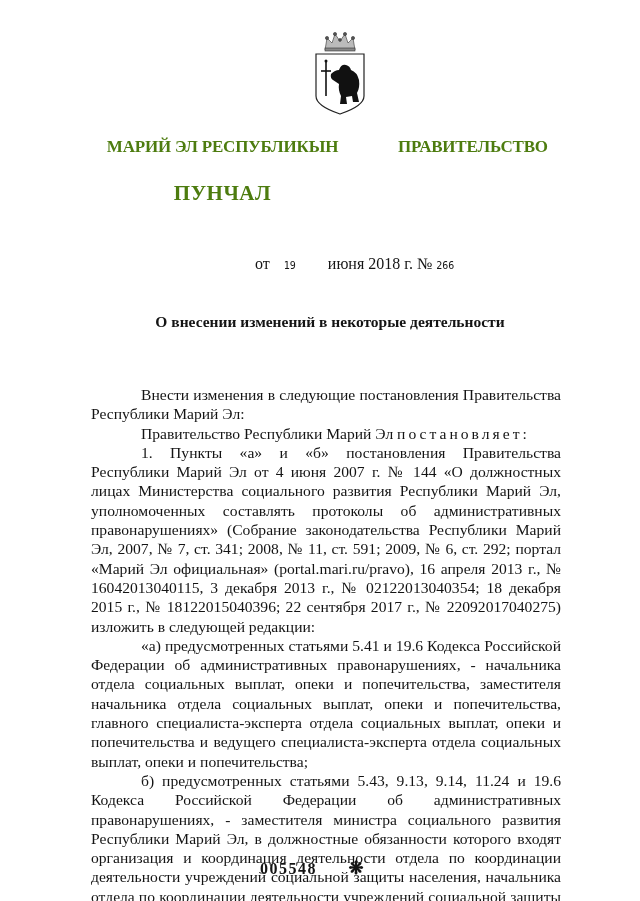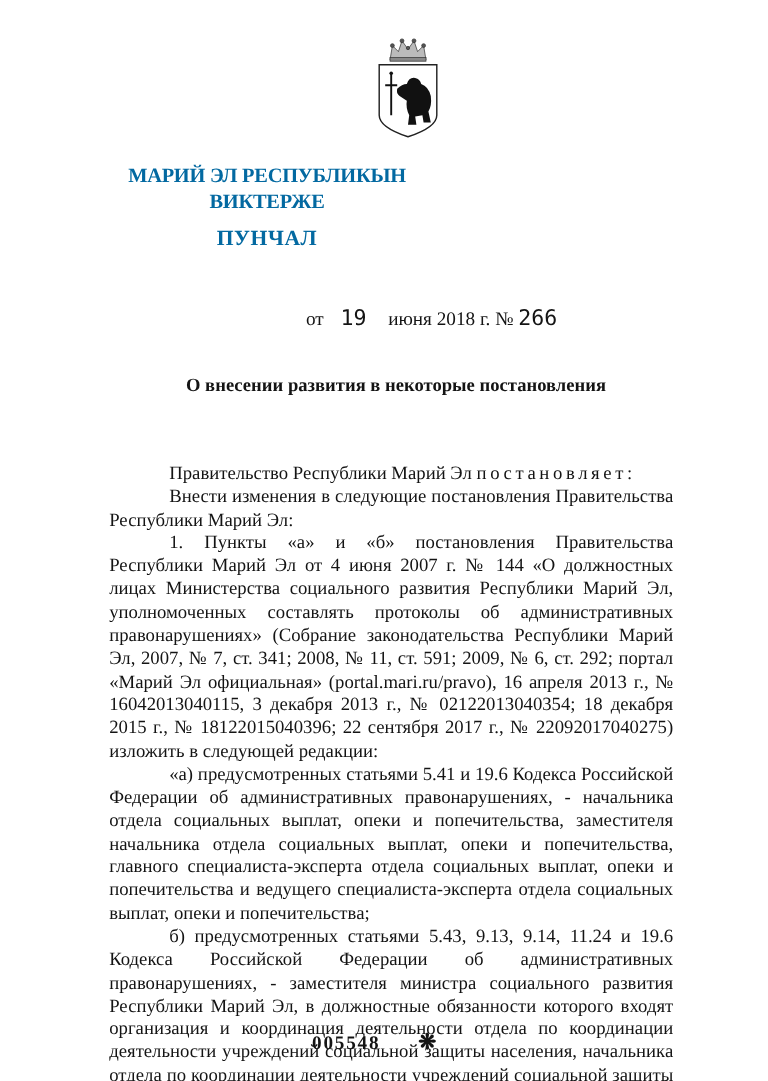--- a/index.html
+++ b/index.html
@@ -1,28 +1,28 @@
 <!DOCTYPE html>
 <html><head>
 <meta charset="utf-8">
 <style>
   html, body { margin: 0; padding: 0; background: #ffffff; }
   body {
     width: 640px; height: 901px; position: relative; overflow: hidden;
     font-family: "Liberation Serif", "DejaVu Serif", serif; color: #141414;
   }
   .emblem { position: absolute; left: 313px; top: 30px; width: 54px; height: 86px; }
-  .hdr { position: absolute; top: 136px; font-weight: bold; text-align: center; color: #0369a1; }
+  .hdr { position: absolute; top: 136px; font-weight: bold; text-align: center; color: #4d7c0f; }
   .hdr-left { left: 100px; width: 245px; }
   .hdr-right { left: 358px; width: 230px; }
   .hdr .l1 { font-size: 17px; line-height: 21px; letter-spacing: -0.2px; }
   .hdr .l2 { font-size: 17px; line-height: 21px; letter-spacing: -0.2px; }
-  .hdr .big { font-size: 18px; line-height: 24px; margin-top: 8px; letter-spacing: 0.5px; }
+  .hdr .big { font-size: 21px; line-height: 24px; margin-top: 24px; letter-spacing: 0.5px; }
   .dateline { position: absolute; top: 255px; left: 255px; font-size: 16px; white-space: nowrap; }
-  .dateline .mono { font-family: "DejaVu Sans Mono", "Liberation Mono", monospace; font-size: 18px; }
+  .dateline .mono { font-family: "DejaVu Sans Mono", "Liberation Mono", monospace; font-size: 10px; }
   .dateline span { display: inline-block; }
   .title { position: absolute; top: 312px; left: 100px; width: 460px; text-align: center; font-weight: bold; font-size: 15.5px; line-height: 19px; }
   .body { position: absolute; top: 385px; left: 91px; width: 470px; font-size: 15.6px; line-height: 19.3px; }
   .body p { margin: 0; text-align: justify; text-align-last: auto; }
   .body p.ind { text-indent: 50px; }
   .body p.last-left { text-align-last: left; }
   .spaced { letter-spacing: 3px; }
   .footer { position: absolute; top: 857px; left: 260px; font-size: 16px; font-weight: bold; letter-spacing: 1.5px; }
   .footer .num { font-family: "Liberation Serif", serif; }
   .footer .star { margin-left: 26px; font-size: 18px; font-weight: bold; }
@@ -50,42 +50,42 @@
       <line x1="8" y1="41" x2="18" y2="41"></line>
     </g>
     <circle cx="13" cy="31" r="1.5" fill="#111"></circle>
 
     <path d="M18 44 Q22 40 26 40 Q28 34 33 35 Q37 36 38 40 Q44 42 46 50 Q47 58 44 63 L46 72 L40 72 L39 66 L33 67 L34 74 L27 74 L28 66 Q25 60 26 54 L20 50 Q17 48 18 44 Z" fill="#111"></path>
   </svg>
 </div>
 
 <div class="hdr hdr-left">
   <div class="l1">МАРИЙ ЭЛ РЕСПУБЛИКЫН</div>
-  <div class="l2">ВИКТЕРЖЕ</div>
   <div class="big">ПУНЧАЛ</div>
 </div>
 
 <div class="hdr hdr-right">
+  <div class="l1">ПРАВИТЕЛЬСТВО</div>
 </div>
 
 <div class="dateline">
   <span>от</span>
   <span class="mono" style="margin-left:10px;">19</span>
-  <span style="margin-left:14px;">июня 2018 г.</span>
+  <span style="margin-left:28px;">июня 2018 г.</span>
   <span>№</span>
   <span class="mono">266</span>
 </div>
 
 <div class="title">
-  <div>О внесении развития в некоторые постановления</div>
+  <div>О внесении изменений в некоторые деятельности</div>
 </div>
 
 <div class="body">
+  <p class="ind last-left">Внести изменения в следующие постановления Правительства Республики Марий Эл:</p>
   <p class="ind last-left"><span>Правительство Республики Марий Эл</span> <span class="spaced">постановляет:</span></p>
-  <p class="ind last-left">Внести изменения в следующие постановления Правительства Республики Марий Эл:</p>
   <p class="ind last-left">1. Пункты «а» и «б» постановления Правительства Республики Марий Эл от 4 июня 2007 г. № 144 «О должностных лицах Министерства социального развития Республики Марий Эл, уполномоченных составлять протоколы об административных правонарушениях» (Собрание законодательства Республики Марий Эл, 2007, № 7, ст. 341; 2008, № 11, ст. 591; 2009, № 6, ст. 292; портал «Марий Эл официальная» (portal.mari.ru/pravo), 16 апреля 2013 г., № 16042013040115, 3 декабря 2013 г., № 02122013040354; 18 декабря 2015 г., № 18122015040396; 22 сентября 2017 г., № 22092017040275) изложить в следующей редакции:</p>
   <p class="ind last-left">«а) предусмотренных статьями 5.41 и 19.6 Кодекса Российской Федерации об административных правонарушениях, - начальника отдела социальных выплат, опеки и попечительства, заместителя начальника отдела социальных выплат, опеки и попечительства, главного специалиста-эксперта отдела социальных выплат, опеки и попечительства и ведущего специалиста-эксперта отдела социальных выплат, опеки и попечительства;</p>
   <p class="ind" style="text-align-last: justify;">б) предусмотренных статьями 5.43, 9.13, 9.14, 11.24 и 19.6 Кодекса Российской Федерации об административных правонарушениях, - заместителя министра социального развития Республики Марий Эл, в должностные обязанности которого входят организация и координация деятельности отдела по координации деятельности учреждений социальной защиты населения, начальника отдела по координации деятельности учреждений социальной защиты населения, заместителя</p>
 </div>
 
 <div class="footer">
   <span class="num">005548</span>
   <span class="star">❋</span>
 </div>
 

